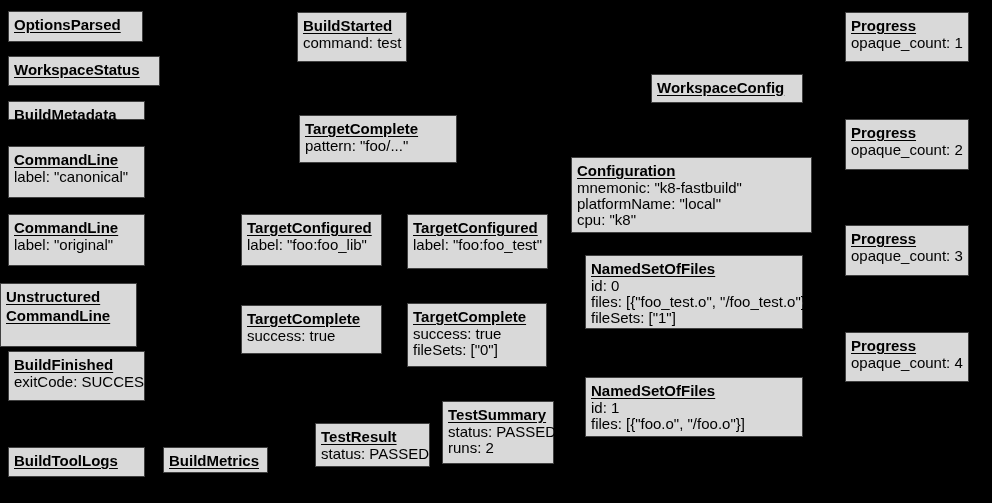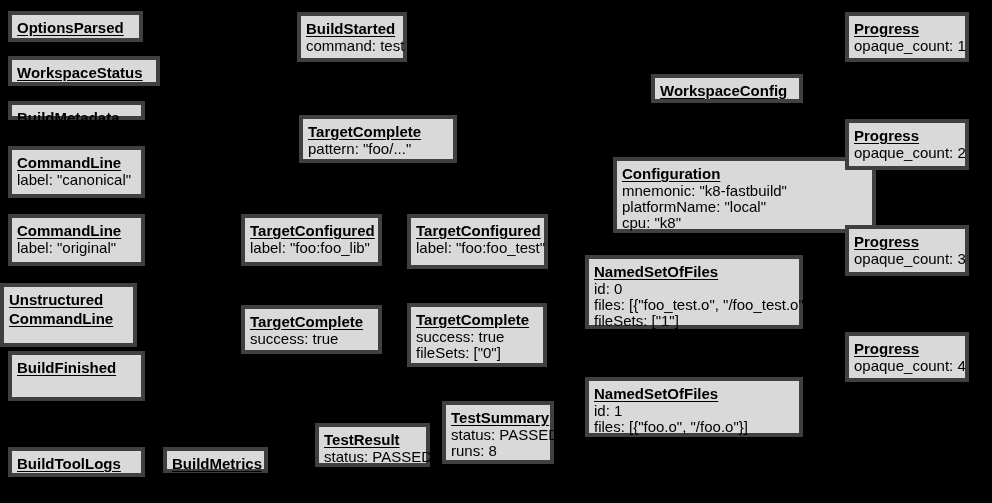--- a/index.html
+++ b/index.html
@@ -8,21 +8,21 @@
     position: relative;
     width: 992px;
     height: 503px;
     background: #000;
     overflow: hidden;
     font-family: "Liberation Sans", sans-serif;
   }
   .box {
     position: absolute;
     background: #d9d9d9;
-    border: 4px solid #404040;
+    border: 1px solid #404040;
     box-sizing: border-box;
     padding: 3px 5px 2px 5px;
     color: #000;
   }
   .t {
     font-size: 15px;
     font-weight: bold;
     text-decoration: underline;
     text-underline-offset: 2px;
     line-height: 19px;
@@ -61,20 +61,21 @@
     <div class="v">label: "original"</div>
   </div>
 
   <div class="box" style="left:0;top:283px;width:137px;height:64px">
     <div class="t">Unstructured</div>
     <div class="t">CommandLine</div>
   </div>
 
   <div class="box" style="left:8px;top:351px;width:137px;height:50px">
     <div class="t">BuildFinished</div>
+    <div class="v">exitCode: SUCCESS</div>
   </div>
 
   <div class="box" style="left:8px;top:447px;width:137px;height:30px">
     <div class="t">BuildToolLogs</div>
   </div>
 
   <div class="box" style="left:163px;top:447px;width:105px;height:26px">
     <div class="t">BuildMetrics</div>
   </div>
 
@@ -110,28 +111,28 @@
   </div>
 
   <div class="box" style="left:315px;top:423px;width:115px;height:44px">
     <div class="t">TestResult</div>
     <div class="v">status: PASSED</div>
   </div>
 
   <div class="box" style="left:442px;top:401px;width:112px;height:63px">
     <div class="t">TestSummary</div>
     <div class="v">status: PASSED</div>
-    <div class="v">runs: 8</div>
+    <div class="v">runs: 2</div>
   </div>
 
   <div class="box" style="left:651px;top:74px;width:152px;height:29px">
     <div class="t">WorkspaceConfig</div>
   </div>
 
-  <div class="box" style="left:613px;top:157px;width:263px;height:76px">
+  <div class="box" style="left:571px;top:157px;width:241px;height:76px">
     <div class="t">Configuration</div>
     <div class="v">mnemonic: "k8-fastbuild"</div>
     <div class="v">platformName: "local"</div>
     <div class="v">cpu: "k8"</div>
   </div>
 
   <div class="box" style="left:585px;top:255px;width:218px;height:74px">
     <div class="t">NamedSetOfFiles</div>
     <div class="v">id: 0</div>
     <div class="v">files: [{"foo_test.o", "/foo_test.o"}]</div>

